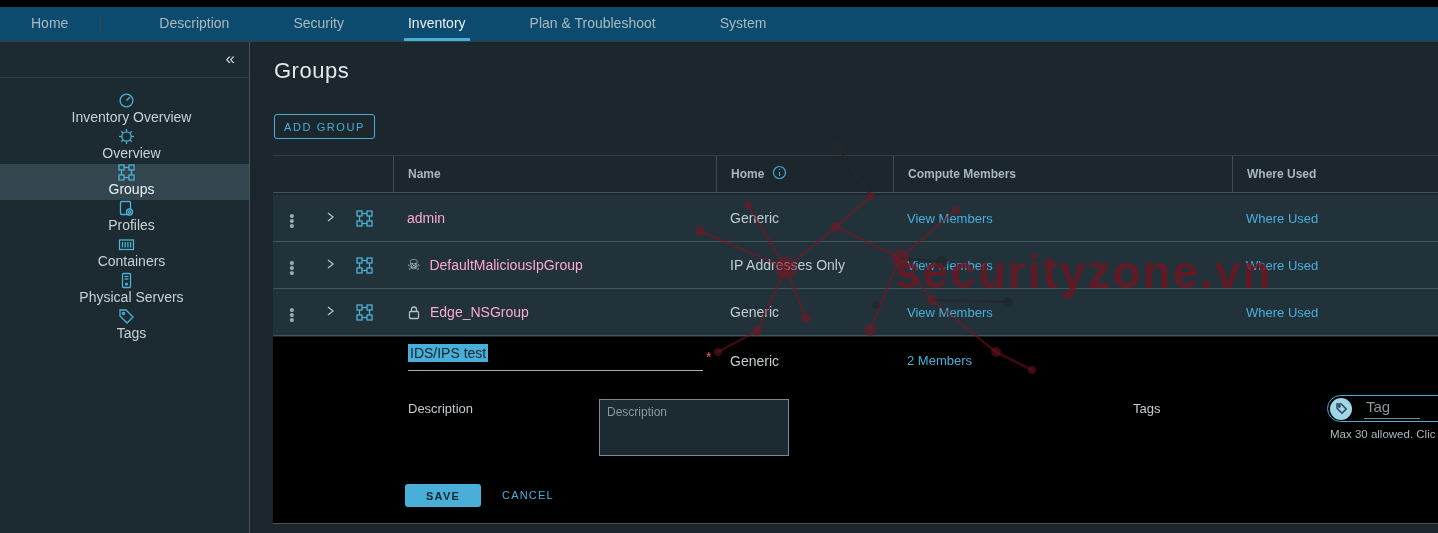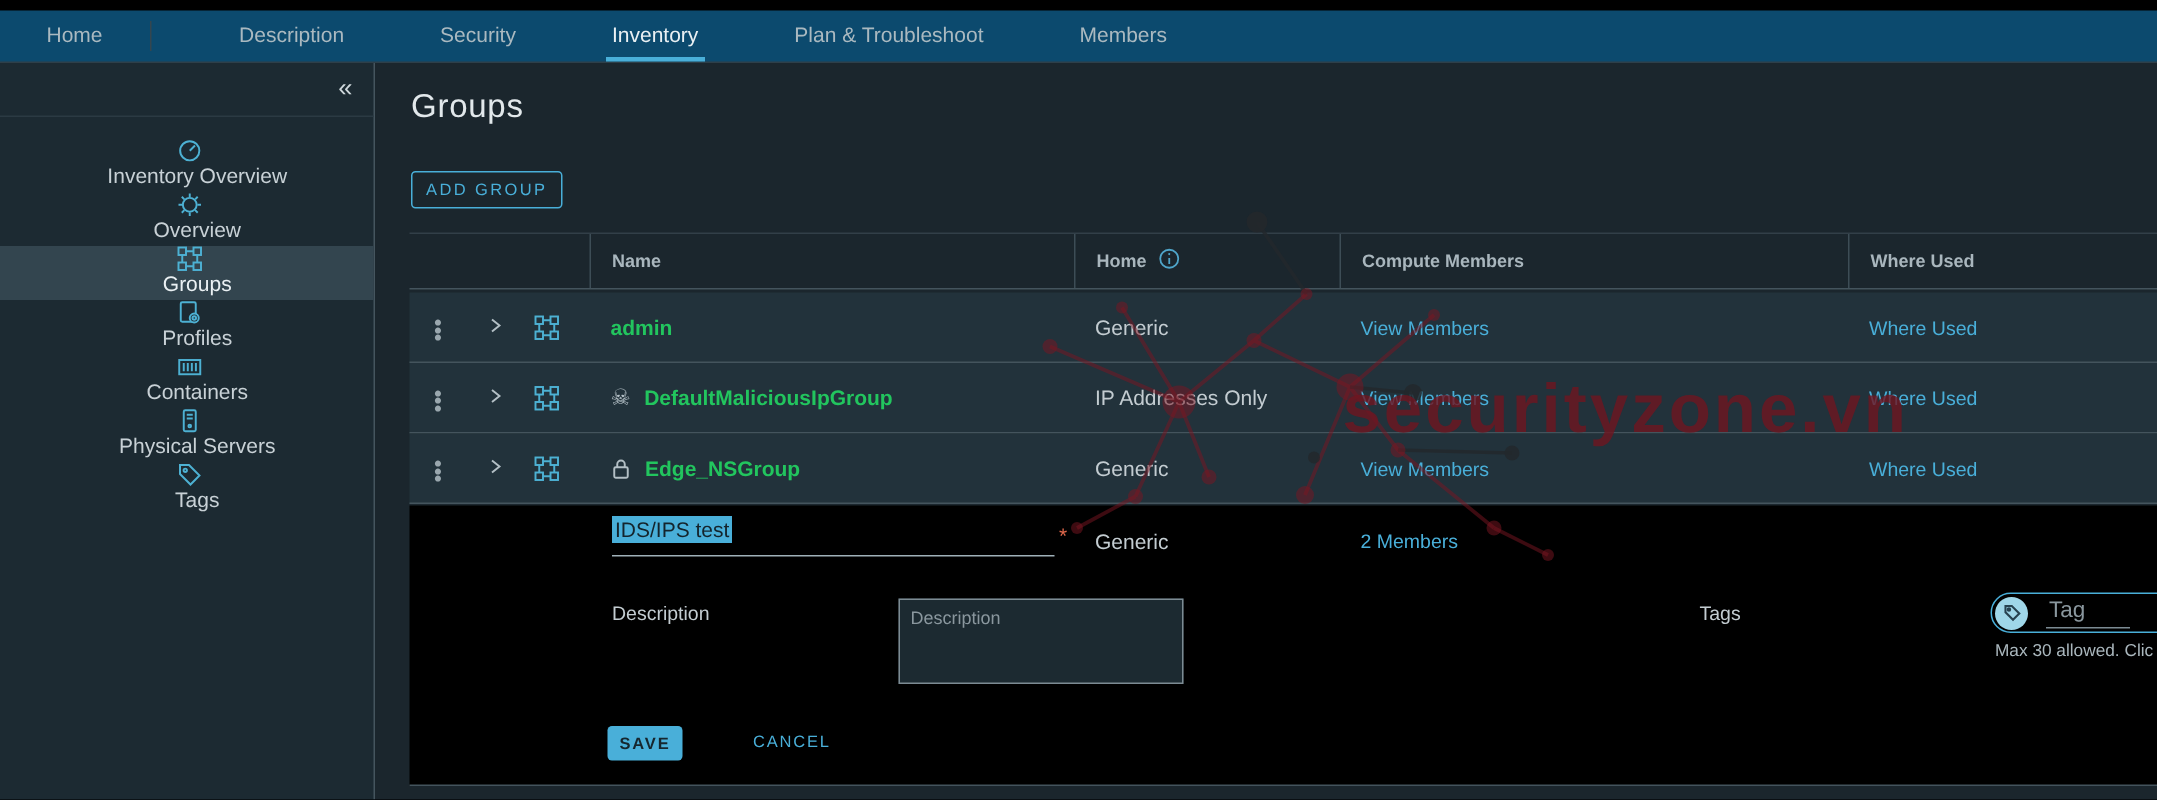--- a/index.html
+++ b/index.html
@@ -45,21 +45,21 @@
   .hcell + .hcell { border-left:1px solid #3d4d56; }
   .hcell .info { margin-left:8px; }
   .row { position:absolute; left:0; width:1165px; height:47px; background:#22323b;
          border-bottom:1px solid #44545d; display:grid; grid-template-columns:120px 323px 177px 339px 1fr; }
   .cell { display:flex; align-items:center; padding-left:14px; font-size:14px; color:#c3ccd1; }
   .cell.actions { padding-left:0; justify-content:flex-start; }
   .kebab { width:38px; text-align:center; color:#9aa7ae; font-size:15px; letter-spacing:0; cursor:pointer; line-height:10px; }
   .kebab span { display:block; height:5px; }
   .chev { width:38px; text-align:center; color:#b6c2c8; cursor:pointer; }
   .gicon { width:30px; display:flex; justify-content:center; cursor:default; }
-  .name-txt { color:#22c55e; margin-left:0;font-weight:bold; }
+  .name-txt { color:#f9a8d4; margin-left:0; }
   .badge { margin-right:9px; color:#b6c2c8; font-size:15px; display:flex; align-items:center; }
   a.link { color:#49afd9; font-size:13px; text-decoration:none; cursor:pointer; }
 
   
   .edit-panel { position:absolute; left:0; top:295px; width:1165px; height:187px; background:#000000;
                 border-bottom:1px solid #44545d; }
   .name-input { position:absolute; left:135px; top:8px; width:295px; height:26px;
                 border-bottom:1px solid #9fb0b8; font-size:14px; color:#d4dbdf; cursor:text; }
   .name-input .sel { background:#49afd9; color:#14242c; padding:1px 2px; }
   .req { position:absolute; left:433px; top:12px; color:#e0684b; font-size:14px; }
@@ -71,21 +71,21 @@
               font-family:"Liberation Sans",sans-serif; }
   .desc-box::placeholder { color:#8a979e; }
   .tags-label { position:absolute; left:860px; top:64px; font-size:13px; color:#c3ccd1; }
   .tag-pill { position:absolute; left:1054px; top:58px; width:130px; height:27px; border:1px solid #49afd9;
               border-radius:14px; display:flex; align-items:center; cursor:text; }
   .tag-circ { width:22px; height:22px; border-radius:50%; background:#9fd6e8; margin-left:2px;
               display:flex; align-items:center; justify-content:center; }
   .tag-ph { margin-left:12px; font-size:15px; color:#8a979e; border-bottom:1px solid #7c8b93;
             padding:0 30px 3px 2px; }
   .tags-hint { position:absolute; left:1057px; top:91px; font-size:11.5px; color:#aab7bd; white-space:nowrap; }
-  .save-btn { position:absolute; left:132px; top:147px; width:50px; height:23px; background:#49afd9;
+  .save-btn { position:absolute; left:132px; top:147px; width:76px; height:23px; background:#49afd9;
               border:none; border-radius:3px; color:#16262e; font-size:11px; font-weight:bold;
               letter-spacing:1.2px; font-family:"Liberation Sans",sans-serif; cursor:pointer; }
   .cancel-btn { position:absolute; left:229px; top:152px; color:#49afd9; font-size:11px;
                 letter-spacing:1.2px; cursor:pointer; }
 
   
   .wmark { position:absolute; left:0; top:0; width:1438px; height:533px; pointer-events:none; }
   .wmark text { font-family:"Liberation Sans",sans-serif; font-weight:bold; }
 </style>
 </head>
@@ -93,21 +93,21 @@
 
 <div id="root">
 
   <div class="topnav">
     <div class="nav-item">Home</div>
     <div class="nav-sep"></div>
     <div class="nav-item">Description</div>
     <div class="nav-item" style="margin-left:56px">Security</div>
     <div class="nav-item active" style="margin-left:56px">Inventory</div>
     <div class="nav-item" style="margin-left:56px">Plan &amp; Troubleshoot</div>
-    <div class="nav-item" style="margin-left:56px">Members</div>
+    <div class="nav-item" style="margin-left:56px">System</div>
   </div>
 
   <div class="sidebar">
     <div class="sidebar-top">
       <span class="collapse">«</span>
     </div>
     <div class="side-list">
 
       <div class="side-item">
         <span class="ico">

